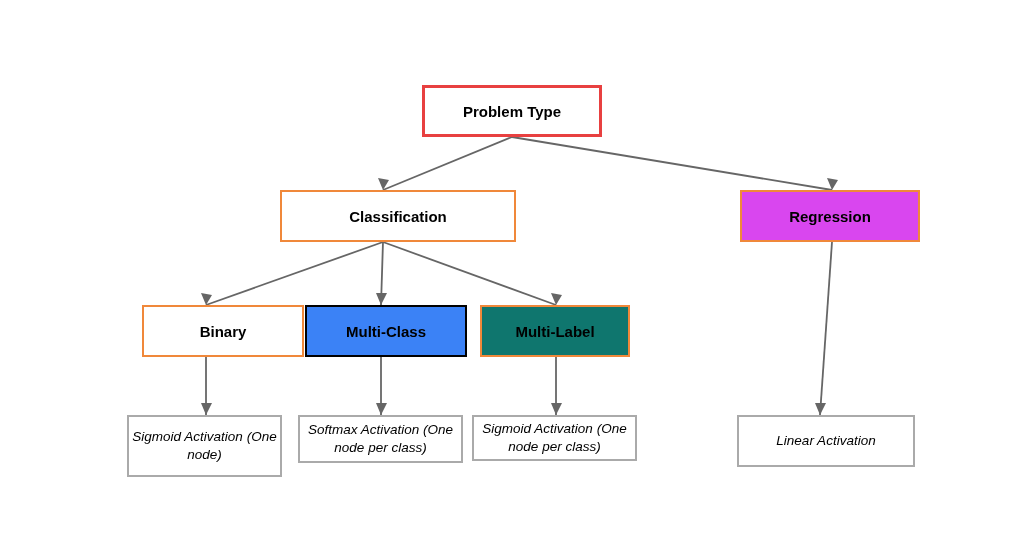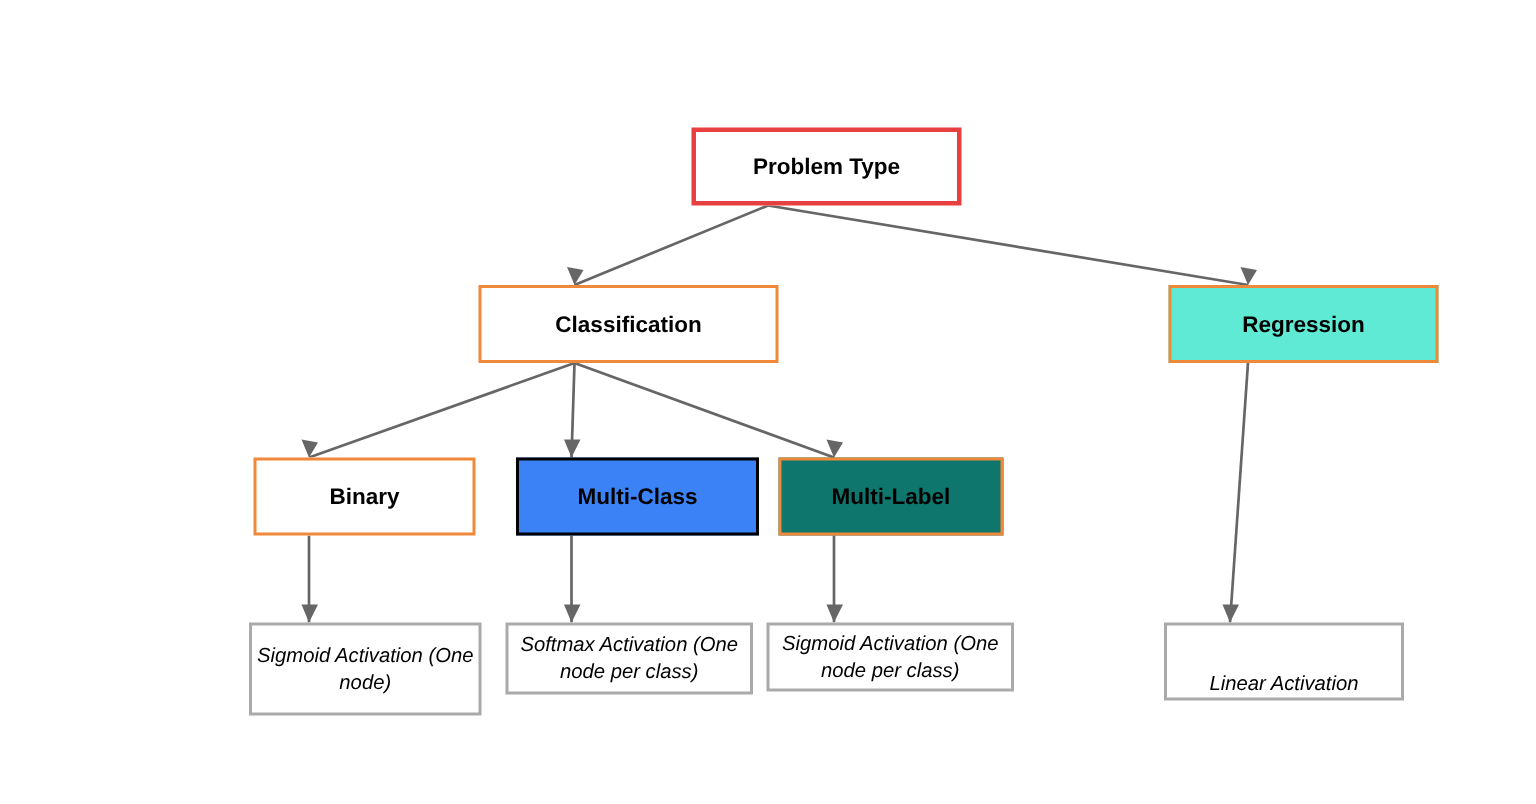--- a/index.html
+++ b/index.html
@@ -46,57 +46,56 @@
 
     
     .node {
       position: absolute;
       display: flex;
       align-items: center;
       justify-content: center;
       text-align: center;
       font-weight: bold;
       font-size: 15px;
-      margin-left: 39px;
     }
 
     .node-problem {
       border: 3px solid #e84040;
       background: #ffffff;
       width: 180px;
       height: 52px;
       left: 50%;
       transform: translateX(-50%);
       top: 85px;
     }
 
     .node-classification {
       border: 2.5px solid #f0883a;
       background: #ffffff;
-      width: 200px;
+      width: 236px;
       height: 52px;
       left: 280px;
       top: 190px;
     }
 
     .node-regression {
       border: 2.5px solid #f0883a;
-      background: #5eead4;
+      background: #d946ef;
       width: 180px;
       height: 52px;
       left: 740px;
       top: 190px;
     }
 
     .node-binary {
       border: 2px solid #f0883a;
       background: #ffffff;
-      width: 148px;
-      height: 52px;
-      left: 130px;
+      width: 162px;
+      height: 52px;
+      left: 142px;
       top: 305px;
     }
 
     .node-multiclass {
       border: 2px solid #000000;
       background: #3b82f6;
       width: 162px;
       height: 52px;
       left: 305px;
       top: 305px;
@@ -136,25 +135,24 @@
     }
 
     .node-sigmoid-ml {
       width: 165px;
       height: 46px;
       left: 472px;
       top: 415px;
     }
 
     .node-linear {
-      width: 160px;
+      width: 178px;
       height: 52px;
       left: 737px;
       top: 415px;
-      align-items: flex-end;
     }
   </style>
 </head>
 <body>
 
 <div class="diagram-container">
 
 
   <svg class="svg-overlay">
 

